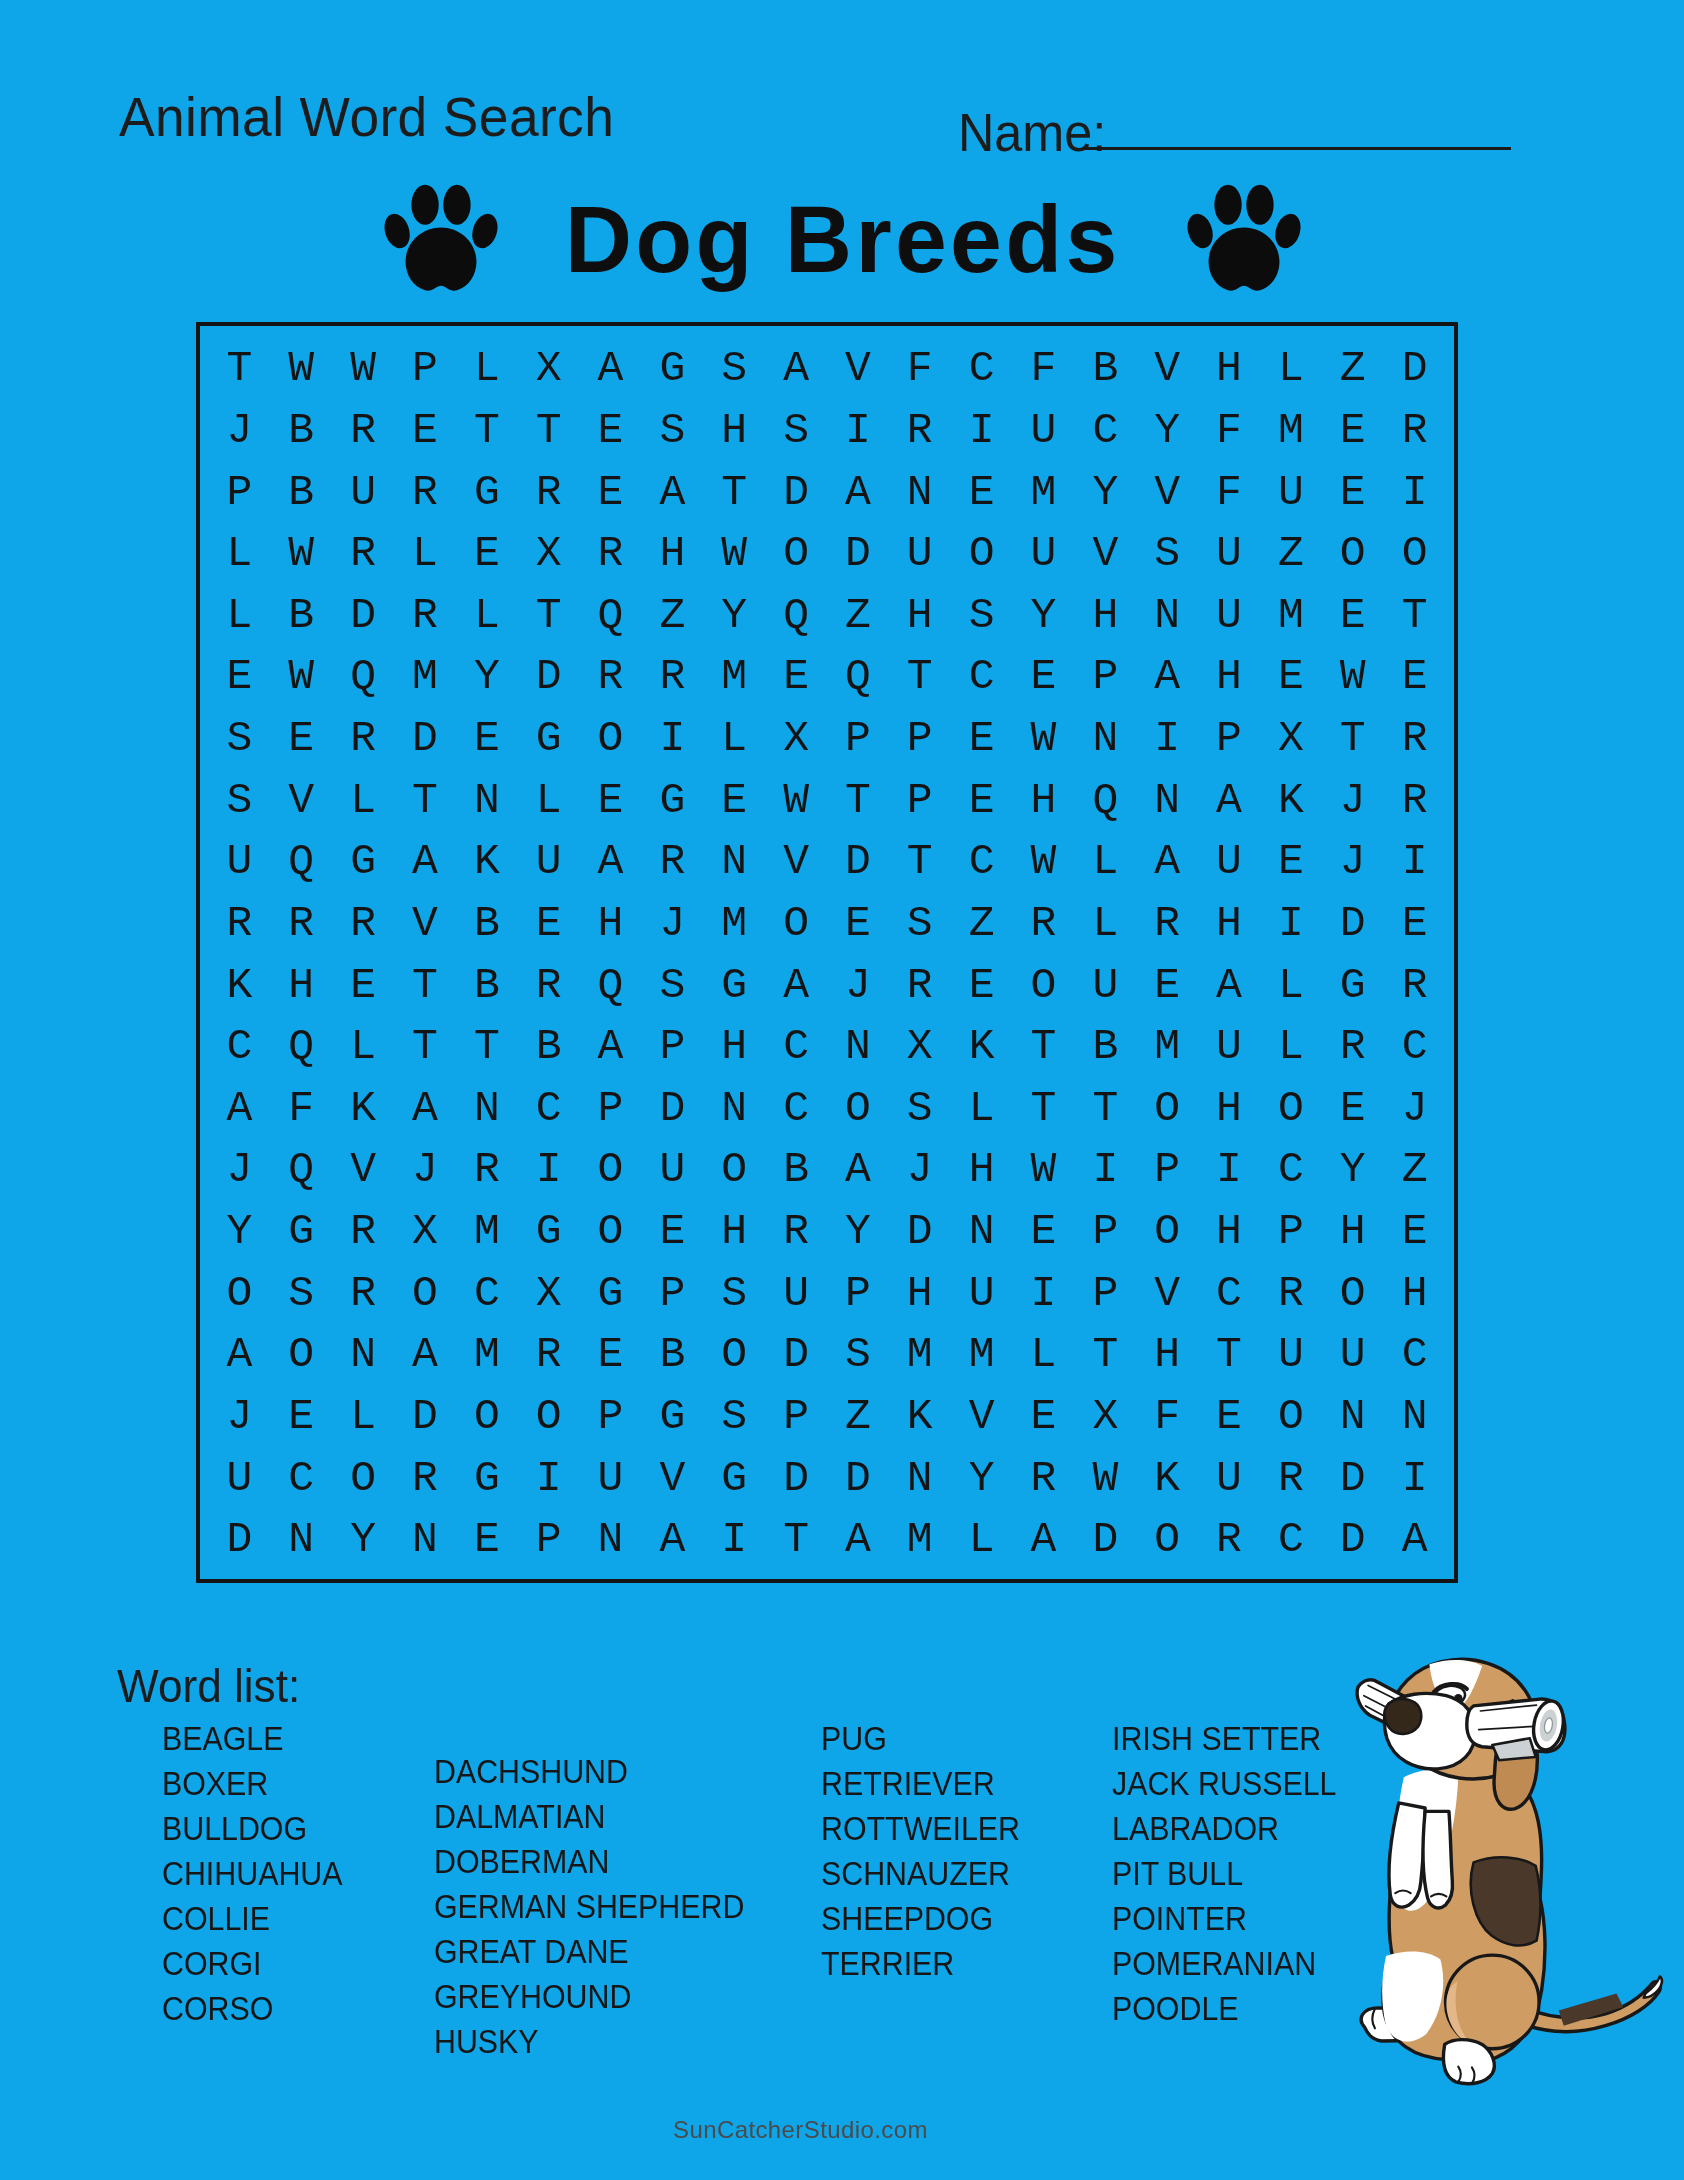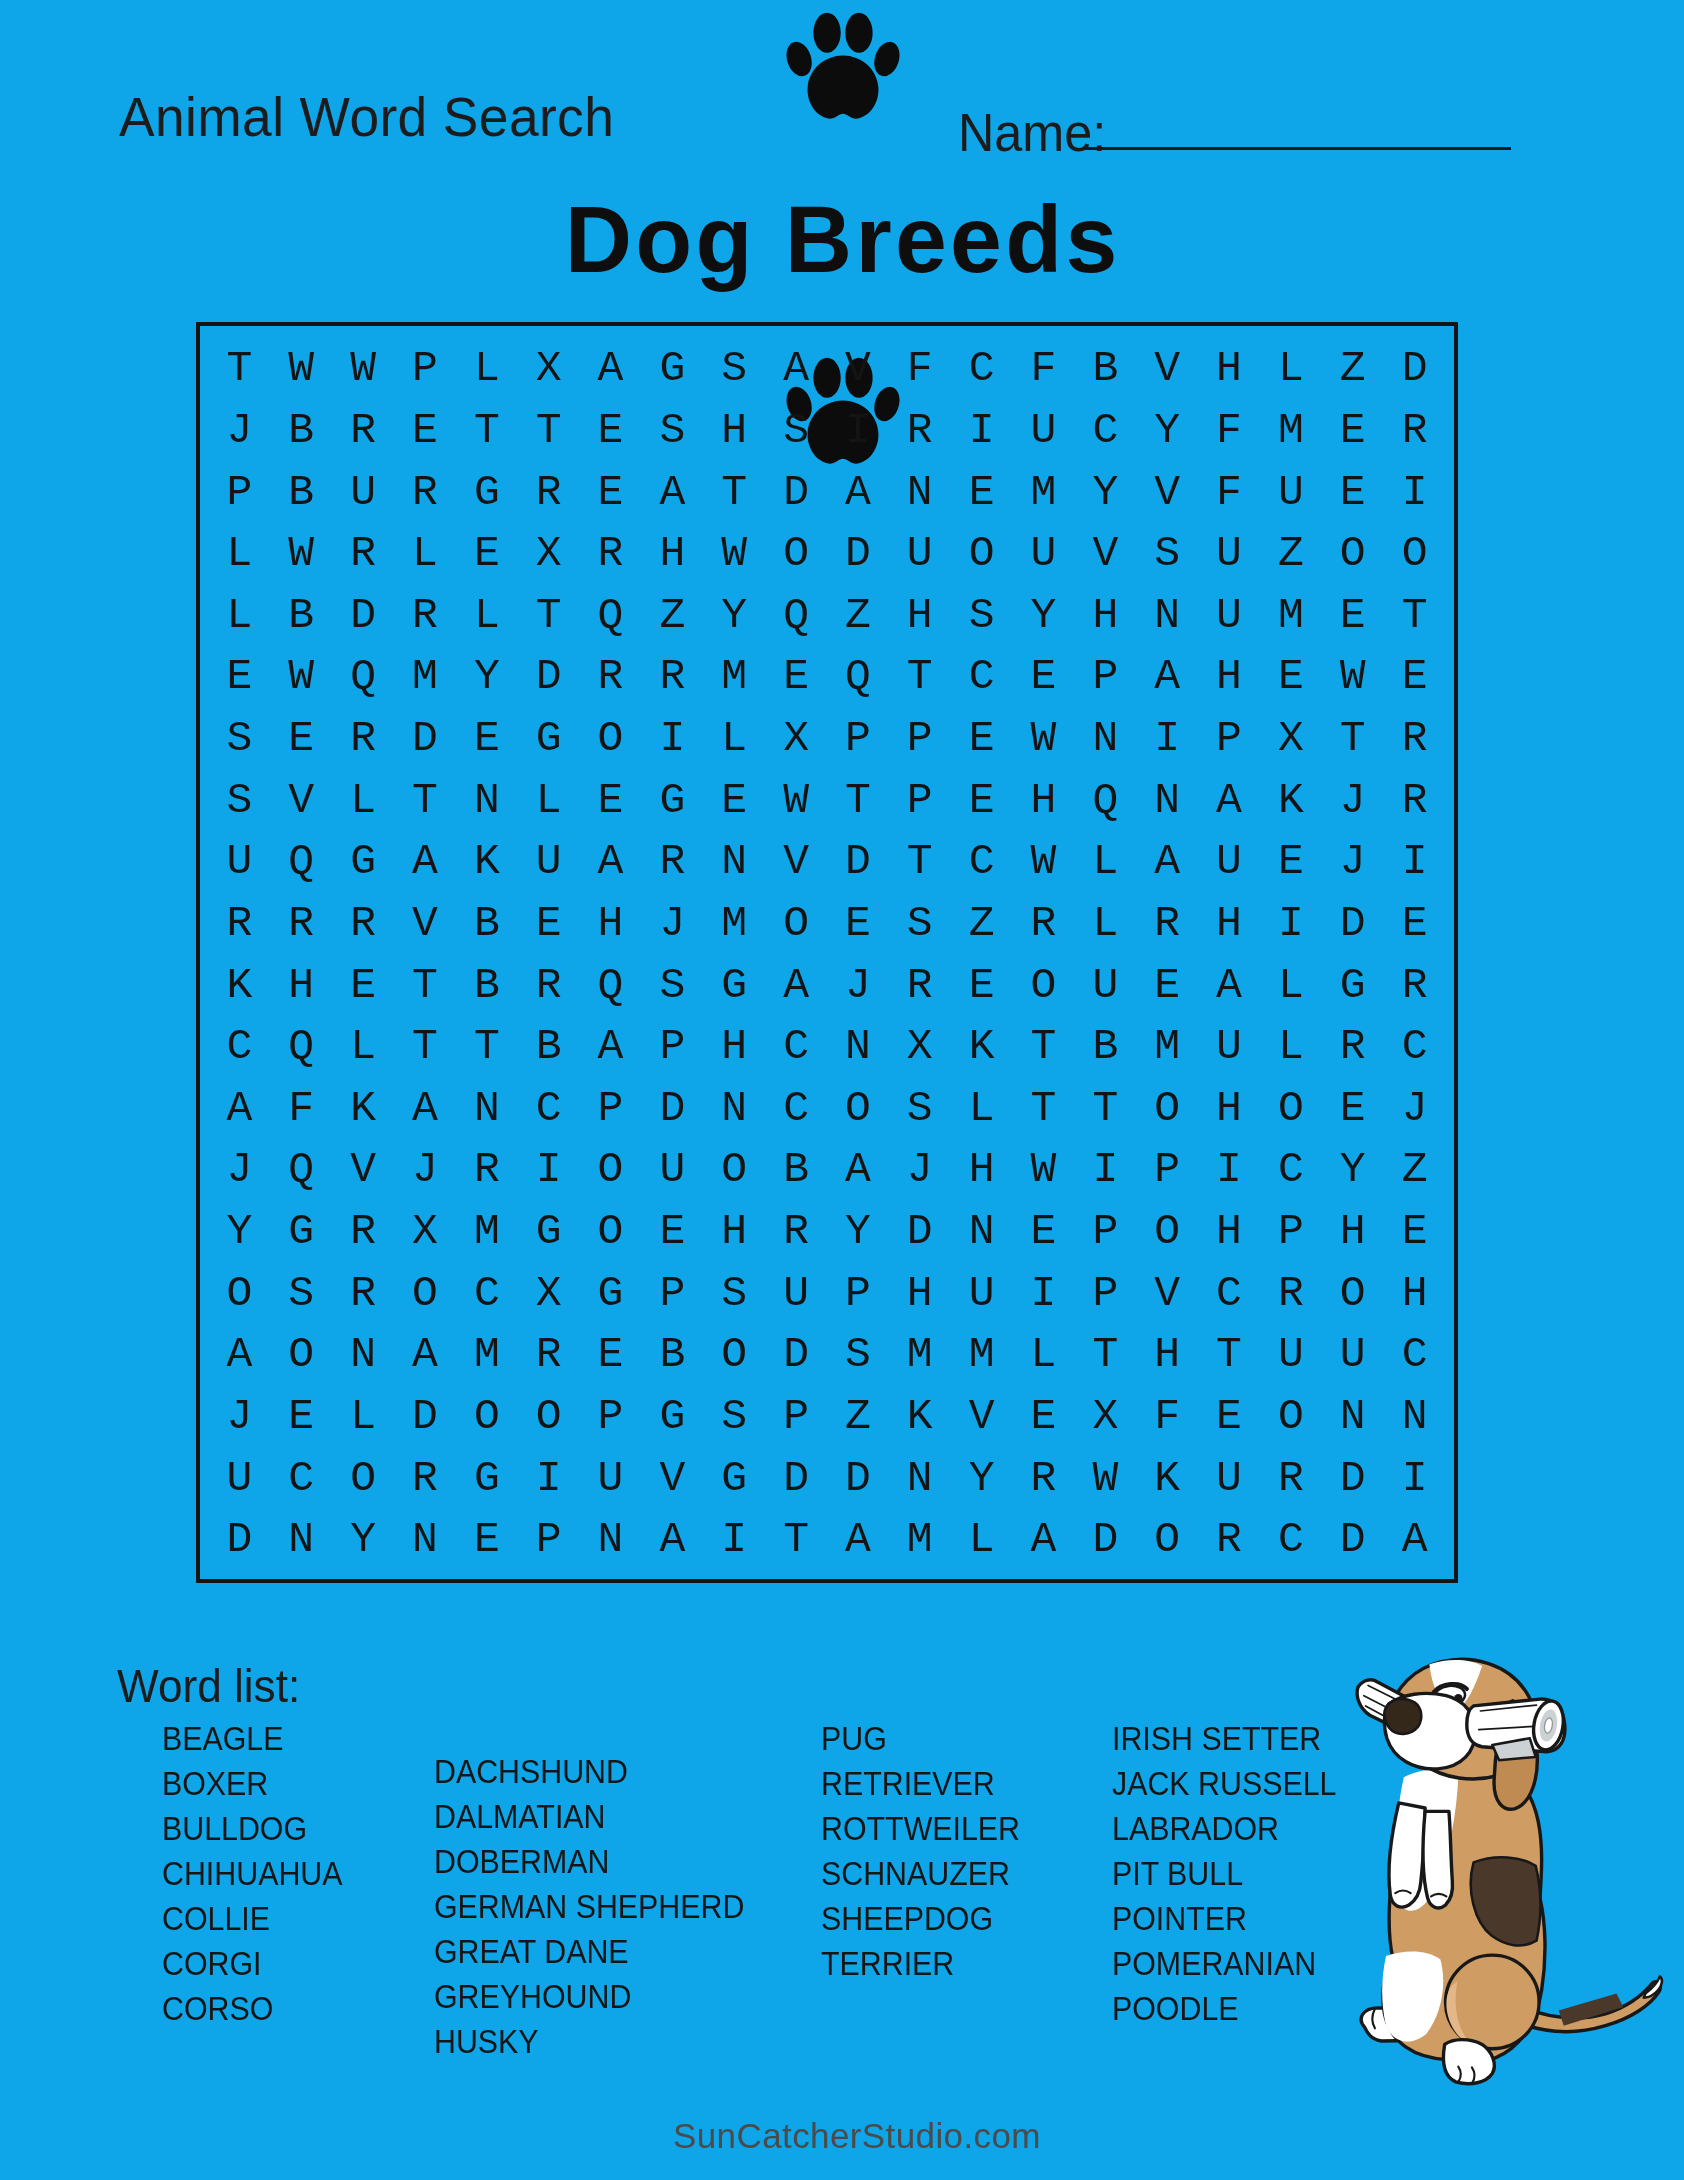--- a/index.html
+++ b/index.html
@@ -24,21 +24,21 @@
     transform:scaleX(0.95);transform-origin:left top;
     color:#1c1c1c;
   }
   .name-line{
     position:absolute;left:1083px;top:147px;
     width:428px;height:3.4px;background:#1a1a1a;
   }
   
   .title-row{
     position:absolute;left:0;top:173px;width:100%;height:132px;
-    display:flex;align-items:center;justify-content:center;gap:61px;flex-direction:column;
+    display:flex;align-items:center;justify-content:center;gap:61px;
   }
   .paw{width:114px;height:114px;flex:0 0 auto;}
   .puzzle-title{
     font-size:95px;font-weight:700;letter-spacing:3.4px;
     color:#0e0e0e;white-space:nowrap;
     transform:scaleX(0.98);transform-origin:center;
   }
   
   .grid-box{
     position:absolute;left:196px;top:322px;
@@ -68,21 +68,21 @@
   .word-col:nth-child(4){left:1112px;}
   .word-item{
     height:45px;display:flex;align-items:center;
     font-size:33px;font-weight:400;color:#161616;
     transform:scaleX(0.92);transform-origin:left center;
     white-space:nowrap;
   }
   
   .footer{
     position:absolute;left:673px;top:2116px;
-    font-size:35px;color:#4b4b4b;letter-spacing:0.4px;
+    font-size:24px;color:#4b4b4b;letter-spacing:0.4px;
   }
   
   .dog{position:absolute;left:1346px;top:1651px;width:336px;height:439px;}
 </style>
 </head>
 <body>
 
 <div class="page">
 
   <div class="ws-title">Animal Word Search</div>

